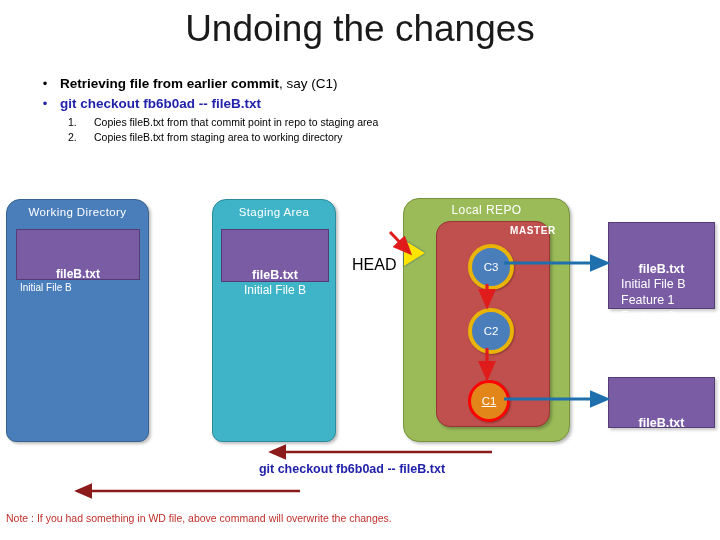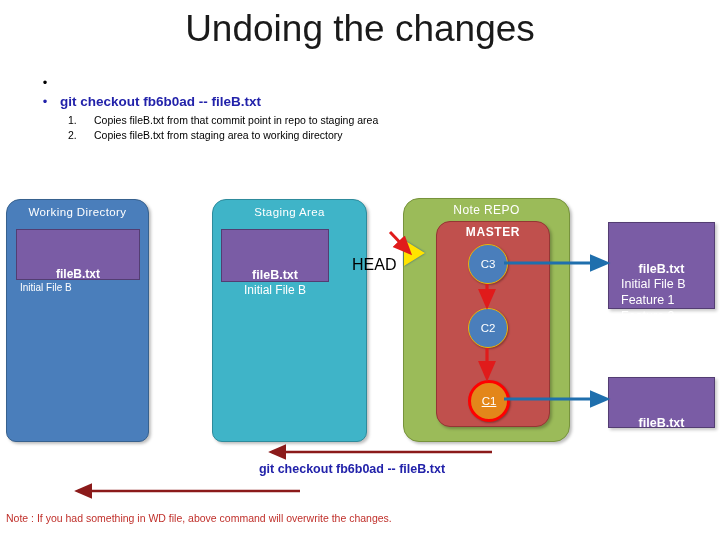--- a/index.html
+++ b/index.html
@@ -44,21 +44,20 @@
     position:absolute;left:6px;top:199px;width:141px;height:241px;
     background:#4a7ebb;border:1px solid #37618e;
     border-radius:14px 14px 10px 10px;
     box-shadow:2px 2px 3px rgba(0,0,0,0.25);
   }
   .sa-box{
     position:absolute;left:212px;top:199px;width:122px;height:241px;
     background:#3fb4c8;border:1px solid #2e8b9c;
     border-radius:14px 14px 10px 10px;
     box-shadow:2px 2px 3px rgba(0,0,0,0.25);
-    padding-left:31px;
   }
   .repo-box{
     position:absolute;left:403px;top:198px;width:165px;height:242px;
     background:#9bbb59;border:1px solid #77933c;
     border-radius:16px;
     box-shadow:2px 2px 3px rgba(0,0,0,0.25);
   }
   .master-box{
     position:absolute;left:436px;top:221px;width:112px;height:204px;
     background:#c0504d;border:1px solid #943634;
@@ -66,21 +65,21 @@
     box-shadow:2px 2px 3px rgba(0,0,0,0.25);
   }
 
   .cont-label{
     position:absolute;left:0;width:100%;text-align:center;
     color:#ffffff;font-size:11.5px;letter-spacing:0.4px;
   }
   .cont-label.wd{top:6px;}
   .cont-label.sa{top:6px;}
   .cont-label.repo{top:4px;font-size:12px;}
-  .cont-label.master{top:3px;font-size:12px;font-weight:bold;letter-spacing:0.6px;}
+  .cont-label.master{top:3px;font-size:10px;font-weight:bold;letter-spacing:0.6px;margin-left:40px;}
 
   
   .file-card{
     position:absolute;
     background:#7a5ca5;
     border:1px solid #533d72;
     color:#ffffff;
   }
   .fc-title{font-weight:bold;text-align:center;margin-top:32px;}
   .fc-line{}
@@ -109,21 +108,21 @@
   #repo-file-bot .fc-title{font-size:12.5px;padding-top:6px;}
   #repo-file-bot .fc-line{font-size:12.5px;text-align:left;padding-left:12px;line-height:16px;}
 
   
   .commit{
     position:absolute;width:38px;height:38px;border-radius:50%;
     display:flex;align-items:center;justify-content:center;
     color:#ffffff;font-size:11.5px;
     box-shadow:1px 1px 2px rgba(0,0,0,0.3);
   }
-  .commit.blue{background:#4a7ebb;border:1px solid #eab308;}
+  .commit.blue{background:#4a7ebb;border:4px solid #eab308;}
   .commit.orange{background:#e3861a;border:3px solid #ff0000;}
 
   #c3{left:468px;top:244px;}
   #c2{left:468px;top:308px;}
   #c1{left:468px;top:380px;width:36px;height:36px;text-decoration:underline;}
 
   
   .head-label{
     position:absolute;left:352px;top:226px;
     font-size:16px;color:#000;margin-top:30px;
@@ -153,20 +152,21 @@
 </head>
 <body>
 
 <div class="slide">
 
   <div class="title">Undoing the changes</div>
 
   <div class="bullets">
     <div class="bullet-row">
       <span class="bullet-dot">•</span>
+      <span class="b1"><b>Retrieving file from earlier commit</b><span>, say (C1)</span></span>
     </div>
     <div class="bullet-row">
       <span class="bullet-dot blue">•</span>
       <span class="b2">git checkout fb6b0ad -- fileB.txt</span>
     </div>
 
     <div class="sublist">
       <div class="sub-row">
         <span class="sub-num">1.</span>
         <span class="sub-txt">Copies fileB.txt from that commit point in repo to staging area</span>
@@ -188,21 +188,21 @@
 
   <div class="sa-box">
     <div class="cont-label sa">Staging Area</div>
     <div class="file-card" id="sa-file">
       <div class="fc-title">fileB.txt</div>
       <div class="fc-line">Initial File B</div>
     </div>
   </div>
 
   <div class="repo-box">
-    <div class="cont-label repo">Note REPO</div>
+    <div class="cont-label repo">Local REPO</div>
   </div>
 
   <div class="master-box">
     <div class="cont-label master">MASTER</div>
   </div>
 
   <div class="commit blue" id="c3">C3</div>
   <div class="commit blue" id="c2">C2</div>
   <div class="commit orange" id="c1">C1</div>
 

